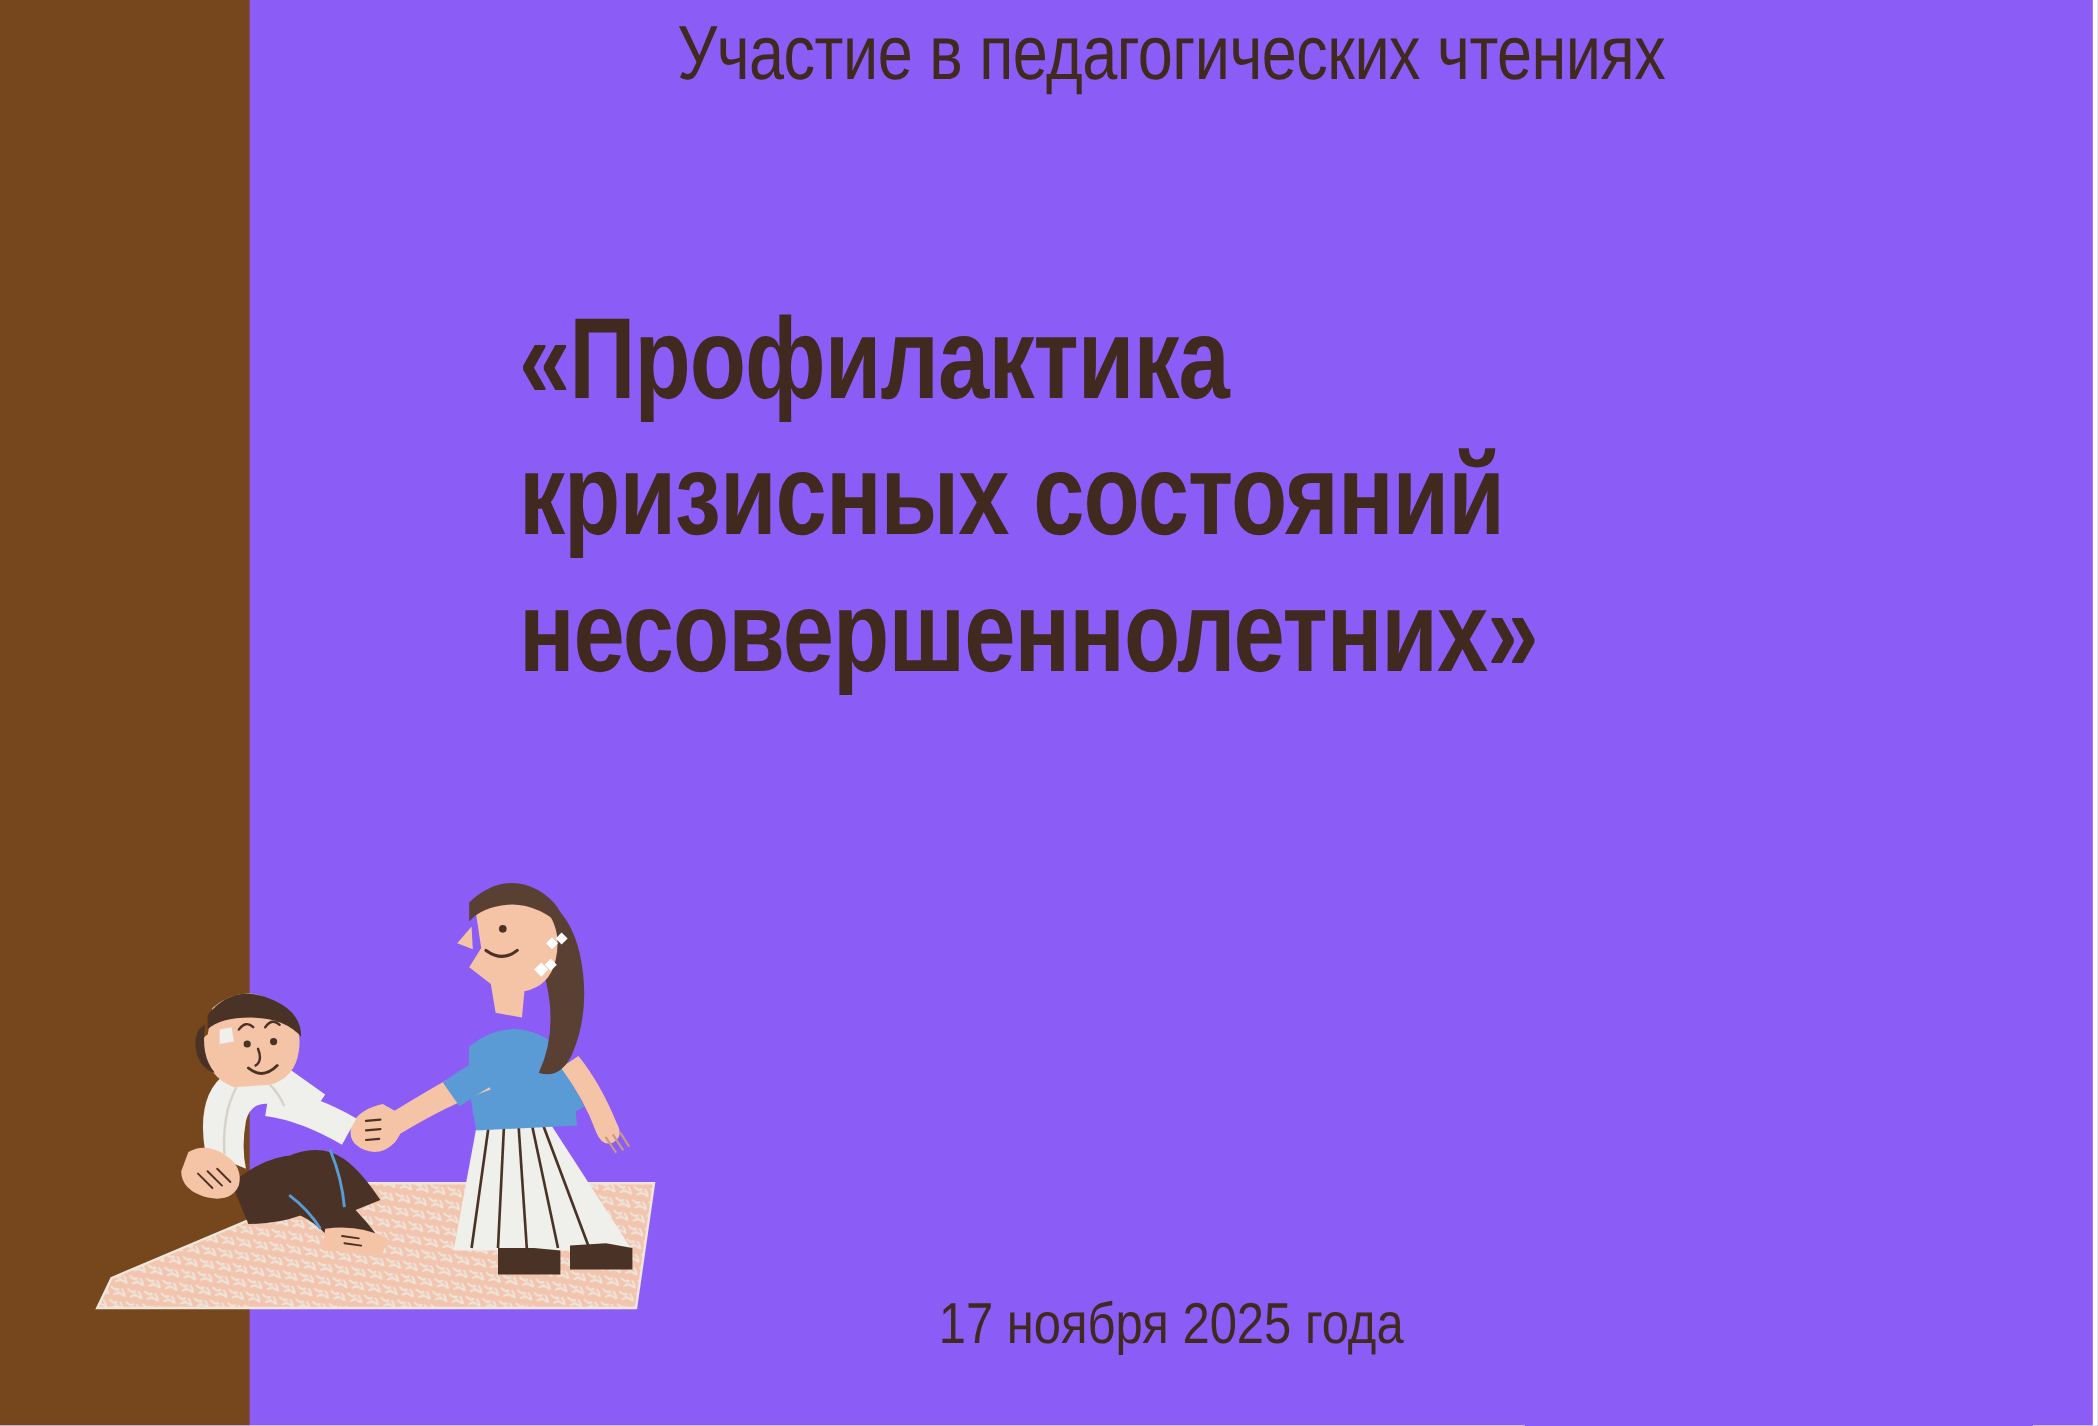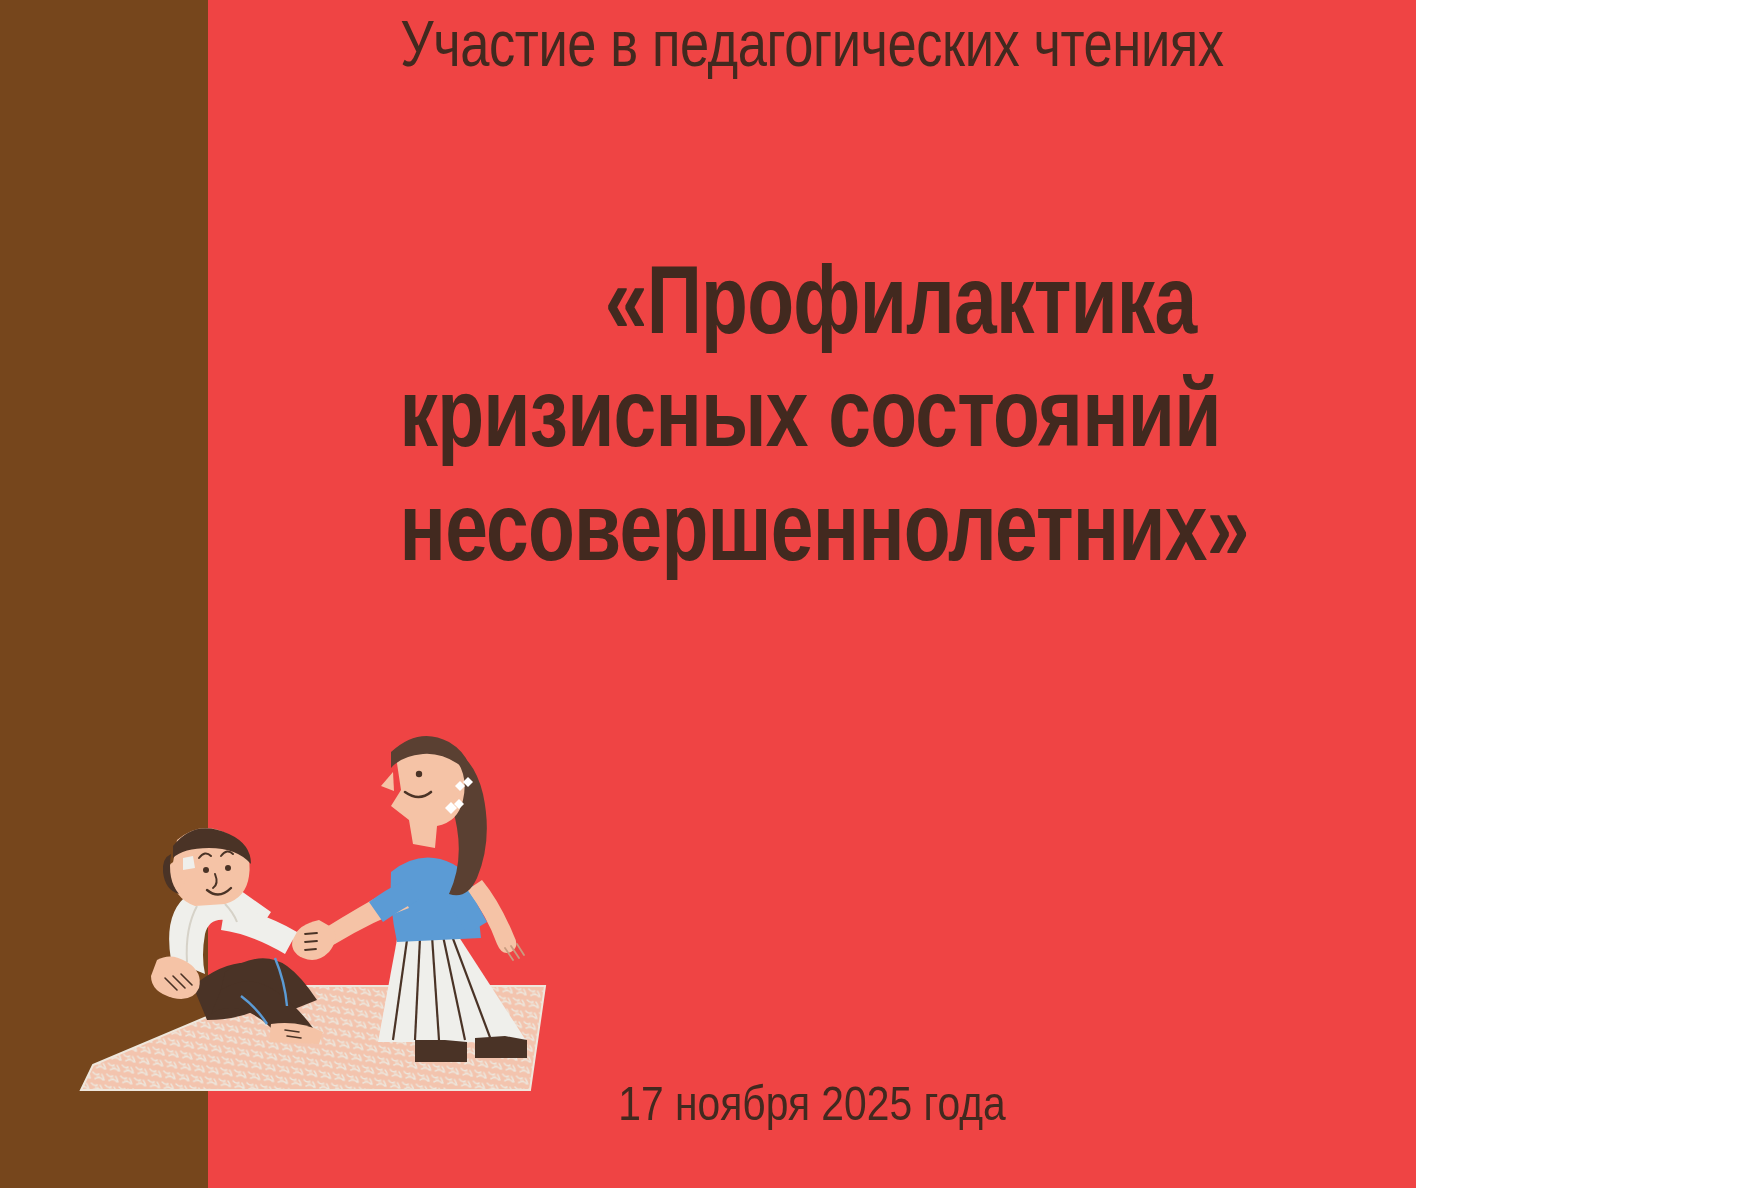--- a/index.html
+++ b/index.html
@@ -2,23 +2,23 @@
 <html><head>
 <meta charset="utf-8">
 <style>
   html, body {
     margin: 0;
     padding: 0;
     background: #ffffff;
   }
   .slide {
     position: relative;
-    width: 1416px;
+    width: 1744px;
     height: 1188px;
-    background: #ef4444;
+    background: #8b5cf6;
     overflow: hidden;
     font-family: "Liberation Sans", sans-serif;
   }
   .side-bar {
     position: absolute;
     left: 0;
     top: 0;
     width: 208px;
     height: 1188px;
     background: #76461C;
@@ -37,21 +37,21 @@
     transform: scaleX(0.82);
     transform-origin: center top;
     white-space: nowrap;
     line-height: 1.15;
   }
   .title-block {
     position: absolute;
     left: 300px;
     right: 120px;
     top: 243px;
-    text-align: right;
+    text-align: left;
     color: #42291F;
     font-family: "Liberation Sans", sans-serif;
     font-weight: 700;
     font-size: 96px;
     line-height: 1.18;
     letter-spacing: -1px;
   }
   .title-line {
     display: block;
     transform: scaleX(0.80);

